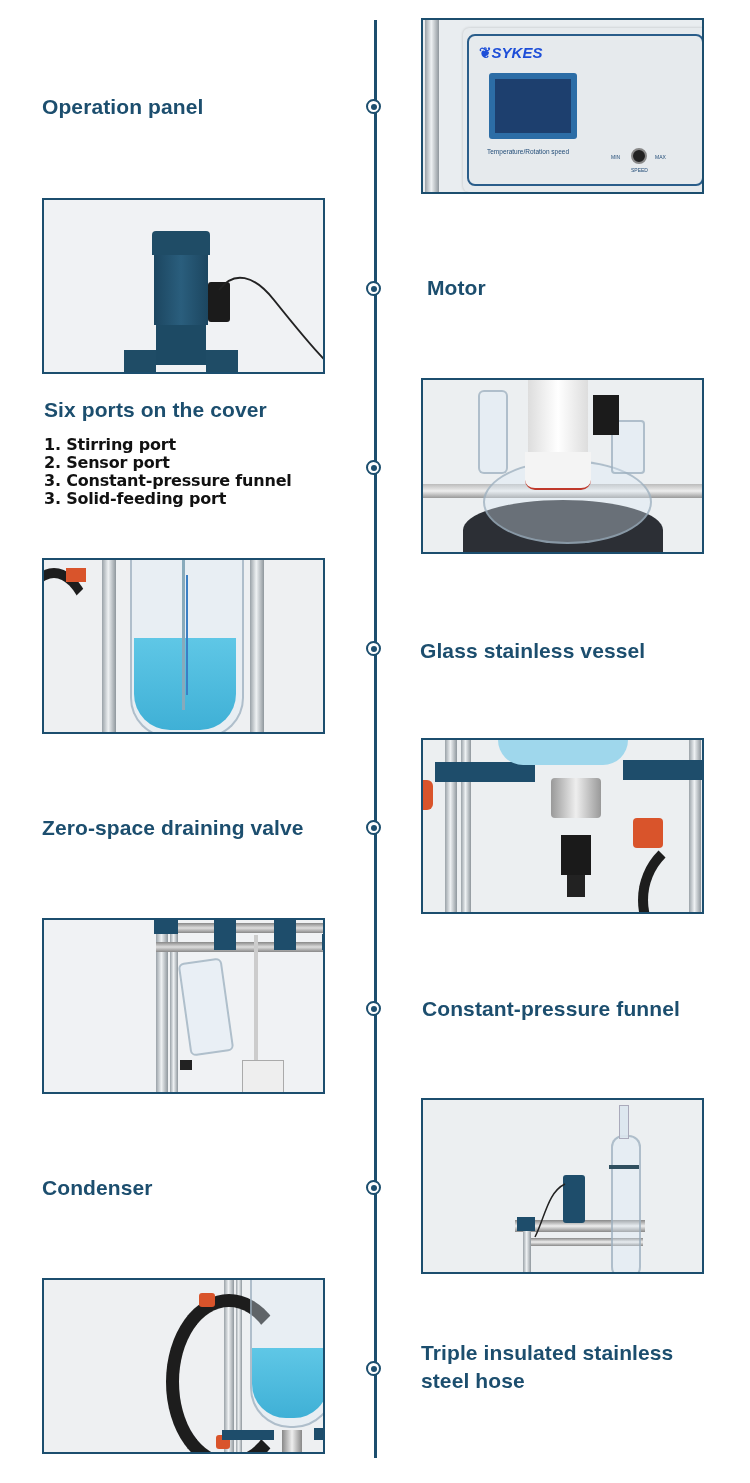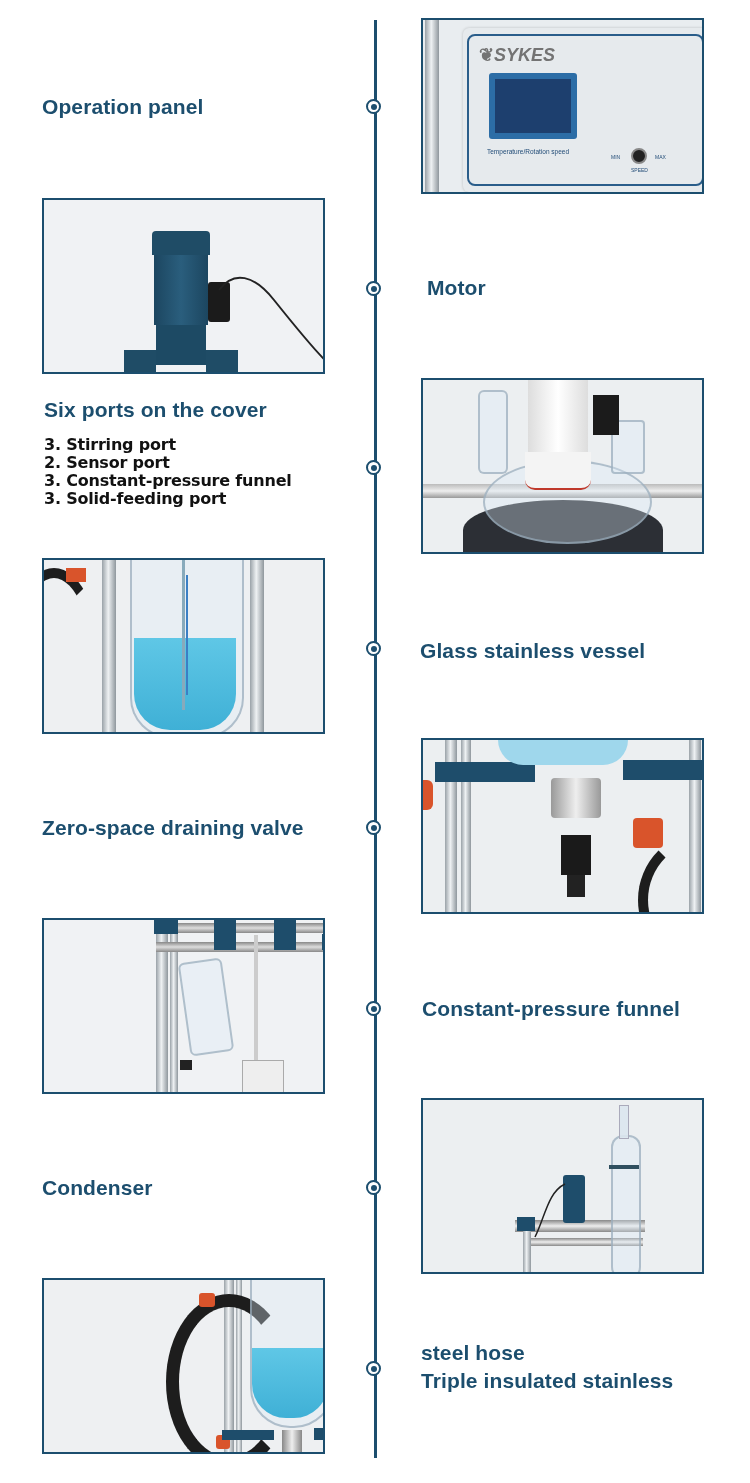--- a/index.html
+++ b/index.html
@@ -35,21 +35,21 @@
   <div class="node" style="top:1001px"></div>
   <div class="node" style="top:1180px"></div>
   <div class="node" style="top:1361px"></div>
 </div>
 
 <div class="label" style="left:42px; top:93px;">Operation panel</div>
 <div class="photo right-photo" style="top:18px; background:#e9edf0;">
   <div class="pole" style="left:2px; top:0; width:14px; height:176px;"></div>
   <div class="abs" style="left:40px; top:8px; width:245px; height:164px; background:#e6eaed; border-radius:6px; box-shadow:0 0 3px rgba(0,0,0,0.2);">
     <div class="abs" style="left:4px; top:6px; width:237px; height:152px; border:2px solid #2a5d8a; border-radius:8px; box-sizing:border-box;"></div>
-    <div class="abs" style="left:16px; top:16px; color:#737373; font-weight:bold; font-style:italic; font-size:18px;">
+    <div class="abs" style="left:16px; top:16px; color:#1d4ed8; font-weight:bold; font-style:italic; font-size:15px;">
       <span style="font-style:normal;">❦</span><span>SYKES</span>
     </div>
     <div class="abs" style="left:26px; top:45px; width:88px; height:66px; background:#2c6da6; border-radius:3px;">
       <div class="abs" style="left:6px; top:6px; width:76px; height:54px; background:#1d3f6e;"></div>
     </div>
     <div class="abs" style="left:24px; top:120px; font-size:6.5px; color:#234d78;">Temperature/Rotation speed</div>
     <div class="abs" style="left:148px; top:112px; width:56px; height:34px;">
       <div class="abs" style="left:0; top:14px; font-size:5px; color:#234d78;">MIN</div>
       <div class="abs" style="left:44px; top:14px; font-size:5px; color:#234d78;">MAX</div>
       <div class="abs" style="left:20px; top:8px; width:16px; height:16px; border-radius:50%; background:#222; border:2px solid #888; box-sizing:border-box;"></div>
@@ -66,21 +66,21 @@
   <div class="abs" style="left:80px; top:150px; width:32px; height:26px; background:#1f4c66;"></div>
   <div class="abs" style="left:162px; top:150px; width:32px; height:26px; background:#1f4c66;"></div>
   <svg class="abs" style="left:170px; top:70px;" width="115" height="100" viewBox="0 0 115 100">
       <path d="M5 20 C 20 0, 40 5, 60 30 S 100 80, 113 92" stroke="#222" stroke-width="2" fill="none"></path>
     </svg>
 </div>
 <div class="label" style="left:421px; top:274px;margin-left:6px;">Motor</div>
 
 <div class="label" style="left:44px; top:396px;">Six ports on the cover</div>
 <div class="ports-list">
-  <div>3. Stirring port</div>
+  <div>1. Stirring port</div>
   <div>2. Sensor port</div>
   <div>3. Constant-pressure funnel</div>
   <div>3. Solid-feeding port</div>
 </div>
 <div class="photo right-photo" style="top:378px; background:#eceff1;">
   <div class="abs" style="left:0; top:104px; width:290px; height:14px; background:linear-gradient(180deg,#bbb,#eee,#999);"></div>
   <div class="abs" style="left:40px; top:120px; width:200px; height:60px; border-radius:50% 50% 0 0; background:#2c2f35;"></div>
   <div class="glass" style="left:60px; top:80px; width:165px; height:80px; border-radius:50%;"></div>
   <div class="abs" style="left:105px; top:0; width:60px; height:75px; background:linear-gradient(90deg,#ddd,#fff,#ddd);"></div>
   <div class="abs" style="left:102px; top:72px; width:66px; height:36px; background:#f4f4f4; border-bottom:2px solid #c0392b; border-radius:0 0 10px 10px;"></div>
@@ -154,15 +154,15 @@
   <div class="hose" style="left:122px; top:14px; width:100px; height:150px; border-right-color:transparent; border-width:13px;"></div>
   <div class="abs orange" style="left:155px; top:13px; width:16px; height:14px; border-radius:3px;"></div>
   <div class="abs orange" style="left:172px; top:155px; width:14px; height:14px; border-radius:3px;"></div>
   <div class="glass" style="left:206px; top:-6px; width:80px; height:150px; border-radius:0 0 40px 40px;"></div>
   <div class="liquid" style="left:208px; top:68px; width:76px; height:70px; border-radius:0 0 34px 34px;"></div>
   <div class="abs navy" style="left:178px; top:150px; width:52px; height:10px;"></div>
   <div class="abs navy" style="left:270px; top:148px; width:14px; height:12px;"></div>
   <div class="abs" style="left:238px; top:150px; width:20px; height:24px; background:linear-gradient(90deg,#888,#eee,#888);"></div>
 </div>
 <div class="label" style="left:421px; top:1339px;">
+  <div>Triple insulated stainless</div>
   <div>steel hose</div>
-  <div>Triple insulated stainless</div>
 </div>
 
 </body></html>

